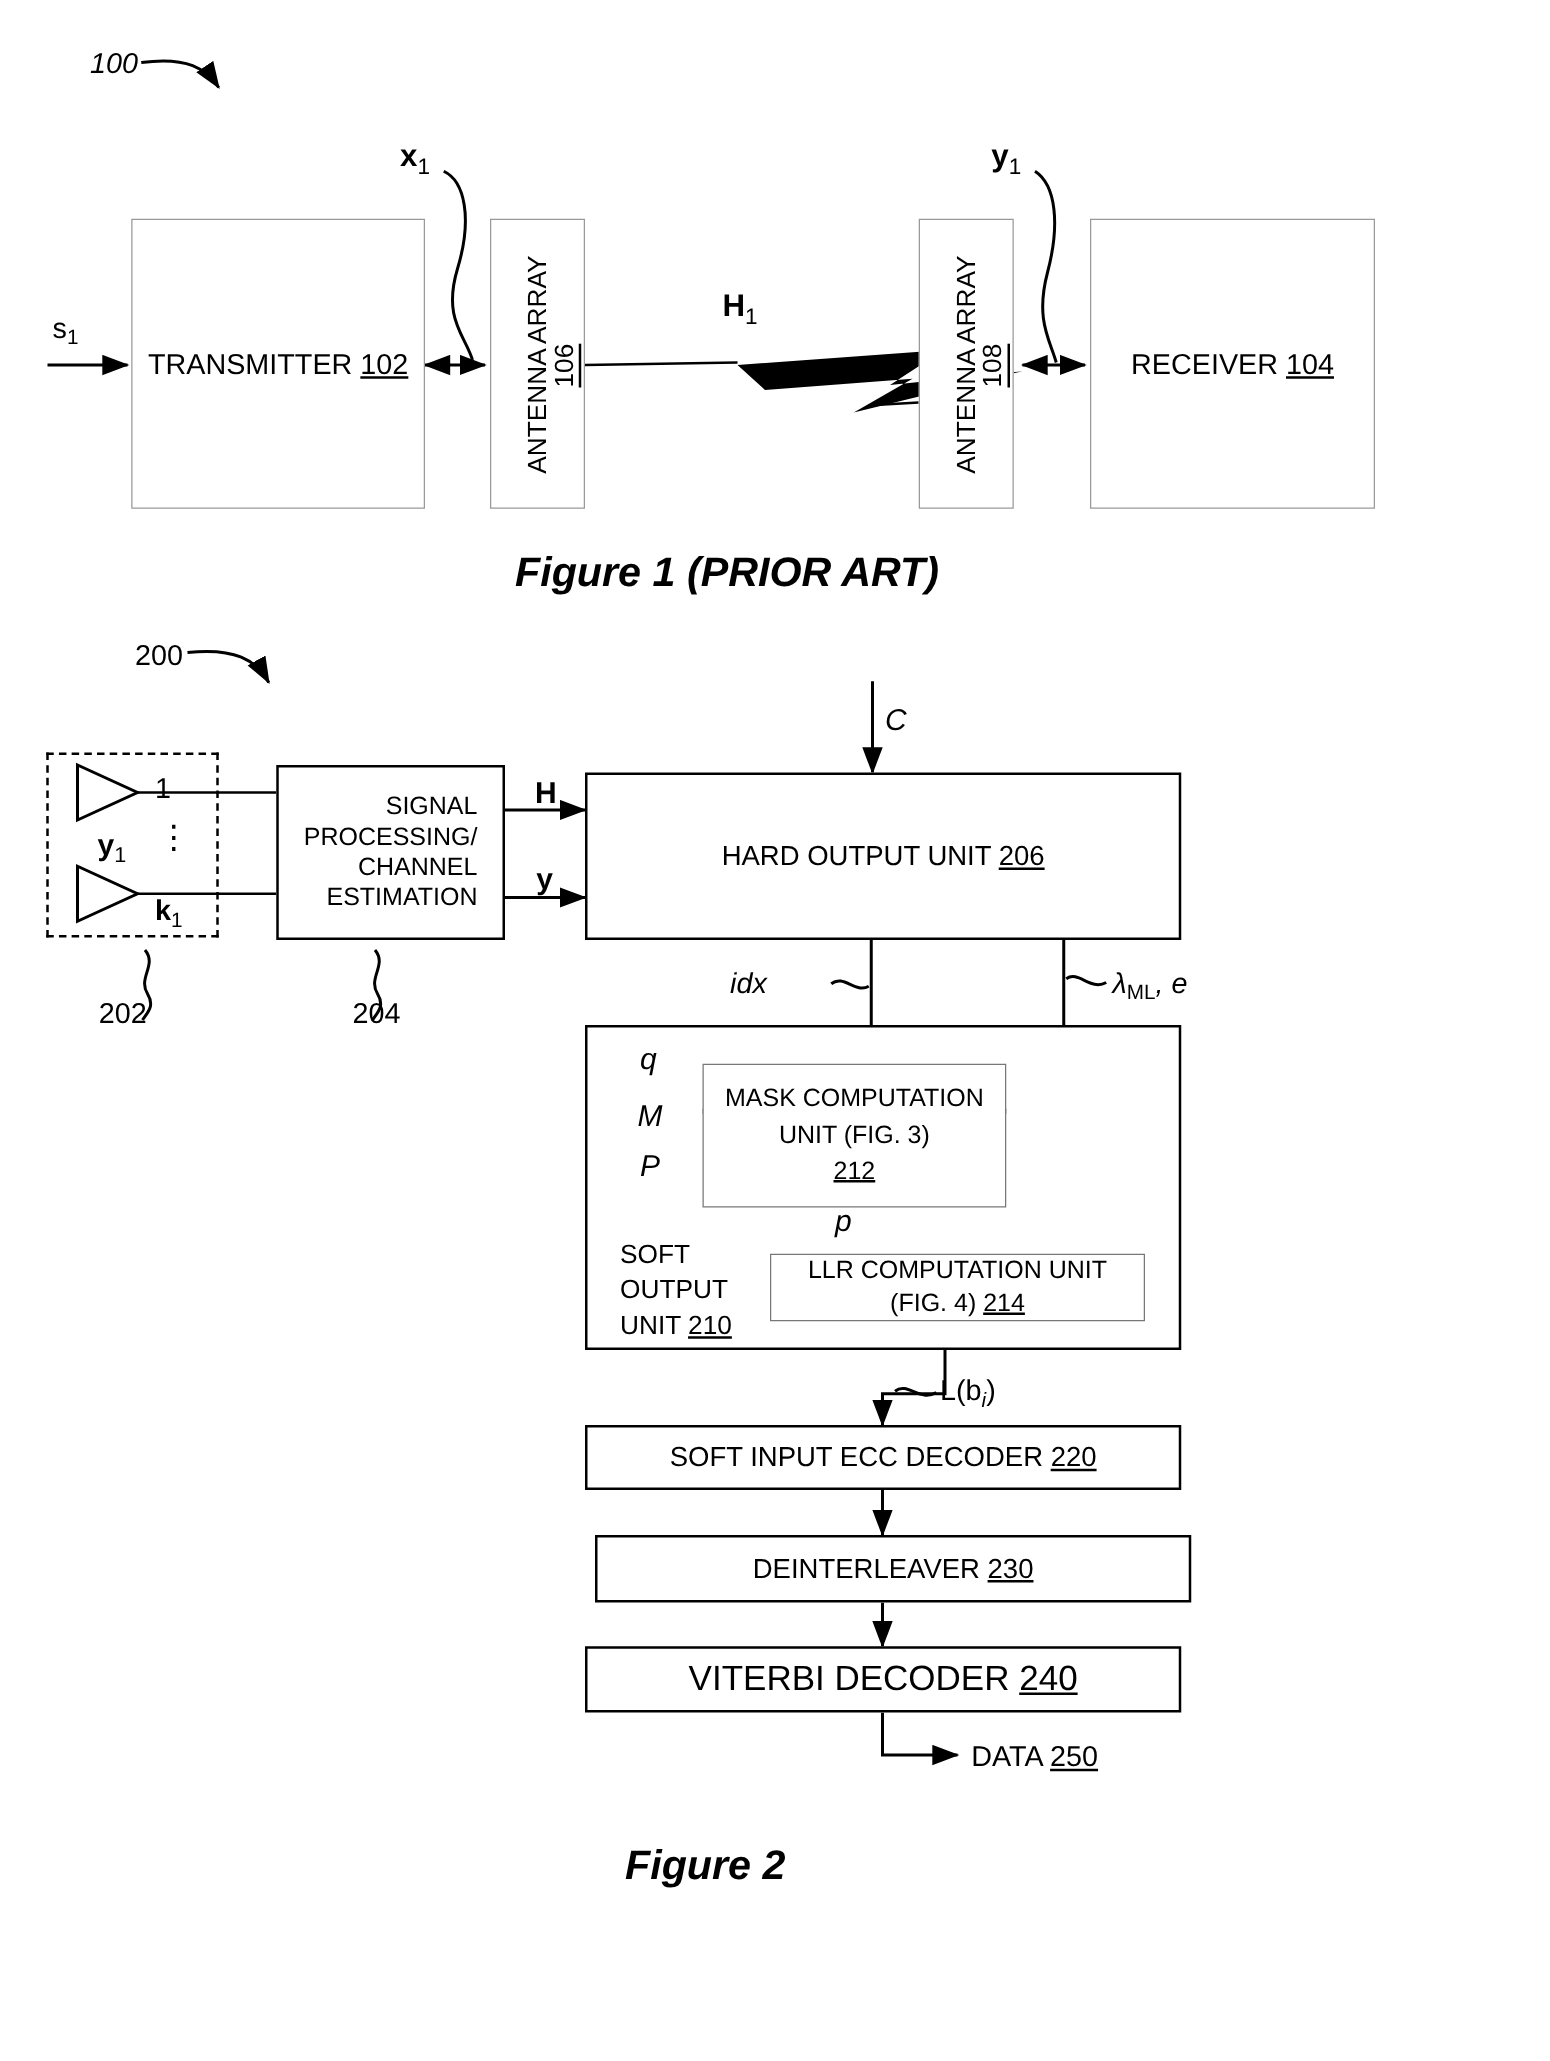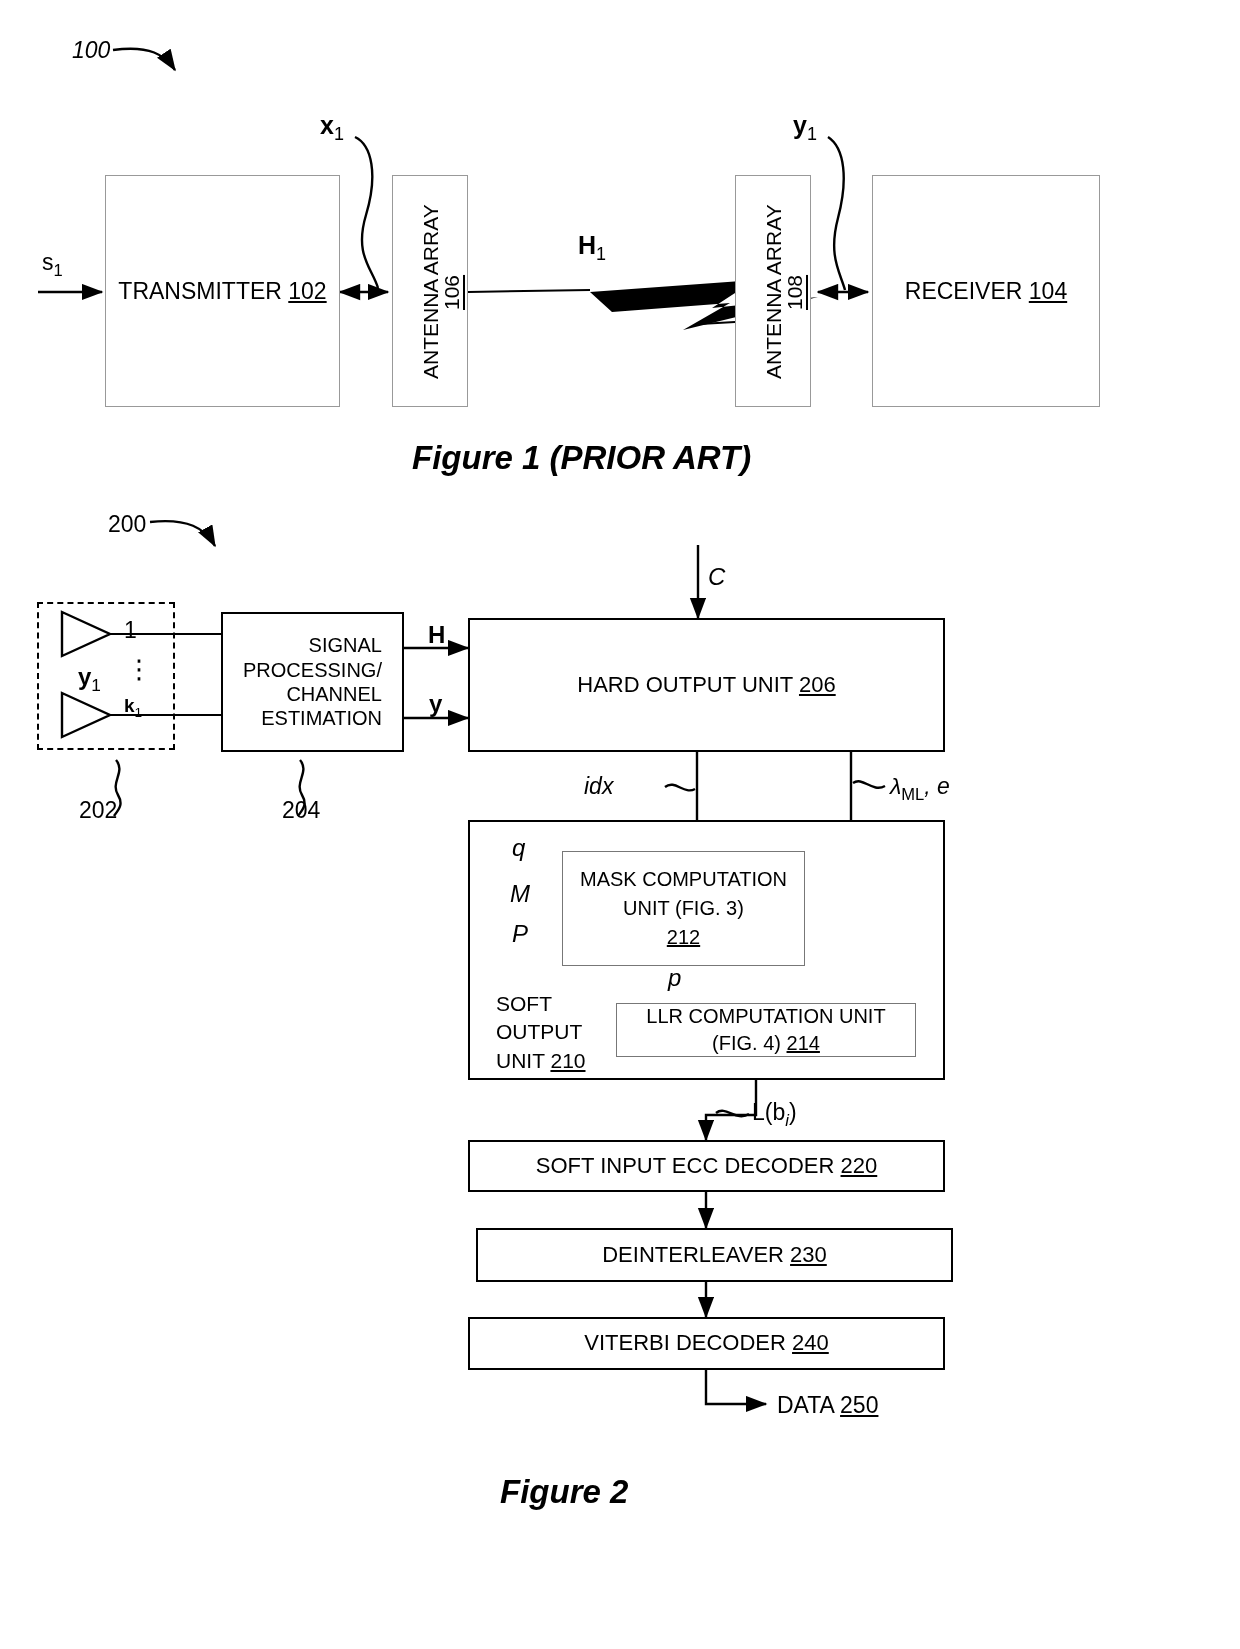--- a/index.html
+++ b/index.html
@@ -208,21 +208,21 @@
   </div>
 
   <div class="figcap" style="left:392px; top:439px;margin-left:20px;">Figure 1 (PRIOR ART)</div>
 
   <div class="lbl big" style="left:108px; top:510px;">200</div>
 
   <div class="dashbox" style="left:37px; top:602px; width:138px; height:148px;"></div>
 
   <div class="lbl" style="left:124px; top:616px; font-size:23px;">1</div>
 
-  <div class="lbl" style="left:124px; top:694px; font-size:19px; font-weight:bold;">
+  <div class="lbl" style="left:124px; top:714px; font-size:23px; font-weight:bold;">
     <span>k</span><span class="sub" style="font-weight:normal;">1</span>
   </div>
 
   <div class="lbl" style="left:78px; top:662px; font-size:24px; font-weight:bold;">
     <span>y</span><span class="sub" style="font-weight:normal;">1</span>
   </div>
 
   <div class="lbl" style="left:126px; top:654px; font-size:26px; letter-spacing:0;">⋮</div>
 
   <div class="lbl" style="left:79px; top:796px; font-size:23px;">202</div>
@@ -303,21 +303,21 @@
 
   <div class="box" style="left:468px; top:1140px; width:477px; height:52px;">
     <span class="lbl" style="position:static; font-size:22px;"><span>SOFT INPUT ECC DECODER </span><span class="u">220</span></span>
   </div>
 
   <div class="box" style="left:476px; top:1228px; width:477px; height:54px;">
     <span class="lbl" style="position:static; font-size:22px;"><span>DEINTERLEAVER </span><span class="u">230</span></span>
   </div>
 
   <div class="box" style="left:468px; top:1317px; width:477px; height:53px;">
-    <span class="lbl" style="position:static; font-size:22px;"><span>VITERBI DECODER </span><span class="u">240</span></span>
+    <span class="lbl" style="position:static; font-size:28px;"><span>VITERBI DECODER </span><span class="u">240</span></span>
   </div>
 
   <div class="lbl" style="left:777px; top:1391px; font-size:23px;">
     <span>DATA </span><span class="u">250</span>
   </div>
 
   <div class="figcap" style="left:500px; top:1473px;">Figure 2</div>
 
 </div>
 

